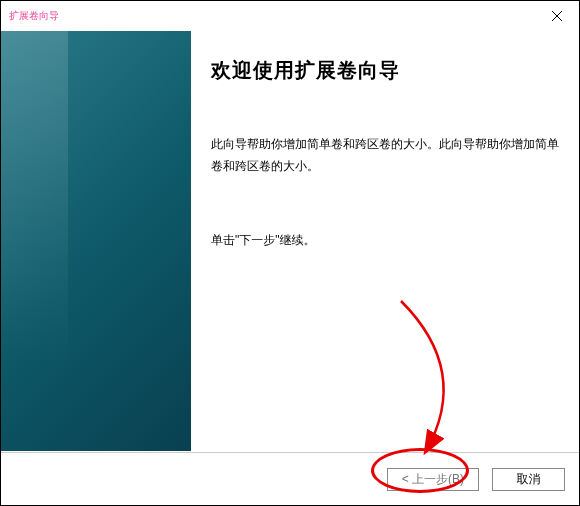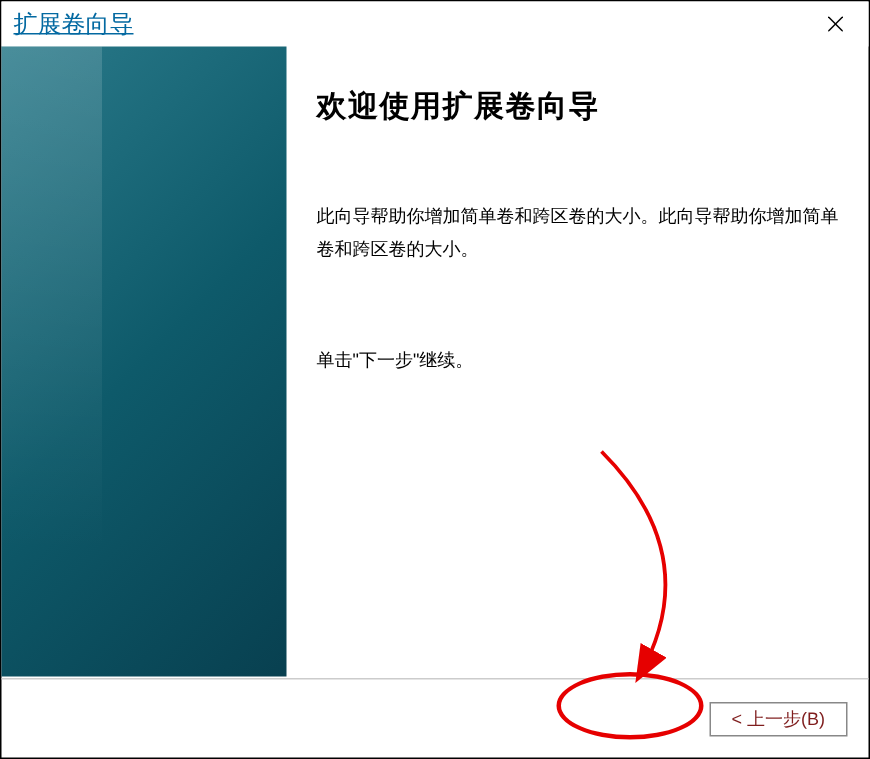--- a/index.html
+++ b/index.html
@@ -24,23 +24,22 @@
     }
     .titlebar {
       height: 30px;
       display: flex;
       align-items: center;
       justify-content: space-between;
       background: #fff;
       padding-left: 8px;
     }
     .titlebar-text {
-      font-size: 16px;
-      color: #0369a1;
-      text-decoration: underline;
+      font-size: 10px;
+      color: #ec4899;
     }
     .close-btn {
       width: 45px;
       height: 30px;
       display: flex;
       align-items: center;
       justify-content: center;
       cursor: pointer;
     }
     .close-btn svg {
@@ -104,21 +103,21 @@
       height: 23px;
       padding: 0 14px;
       font-size: 12px;
       background: #fff;
       border: 1px solid #888;
       cursor: pointer;
       font-family: inherit;
       min-width: 86px;
     }
     .btn:disabled {
-      color: #7f1d1d;
+      color: #737373;
       cursor: default;
     }
     .btn-group {
       display: flex;
     }
     .btn-cancel {
       margin-left: 8px;
       min-width: 73px;
     }
     .annotation-circle {
@@ -156,20 +155,21 @@
       <h1 class="heading">欢迎使用扩展卷向导</h1>
       <p class="description">此向导帮助你增加简单卷和跨区卷的大小。此向导帮助你增加简单卷和跨区卷的大小。</p>
       <p class="instruction">单击"下一步"继续。</p>
     </div>
   </div>
 
   <div class="footer">
     <div class="btn-group">
       <button class="btn" disabled="">&lt; 上一步(B)</button>
     </div>
+    <button class="btn btn-cancel">取消</button>
   </div>
 
   <div class="annotation-circle"></div>
   <svg class="annotation-arrow" style="left:310px; top:290px; width:170px; height:180px;">
     <defs>
       <marker id="arrowhead" markerWidth="10" markerHeight="8" refX="8" refY="4" orient="auto">
         <polygon points="0 0, 10 4, 0 8" fill="#e60000"></polygon>
       </marker>
     </defs>
     <path d="M 90 10 Q 160 80, 115 160" stroke="#e60000" stroke-width="2.5" fill="none" marker-end="url(#arrowhead)"></path>

